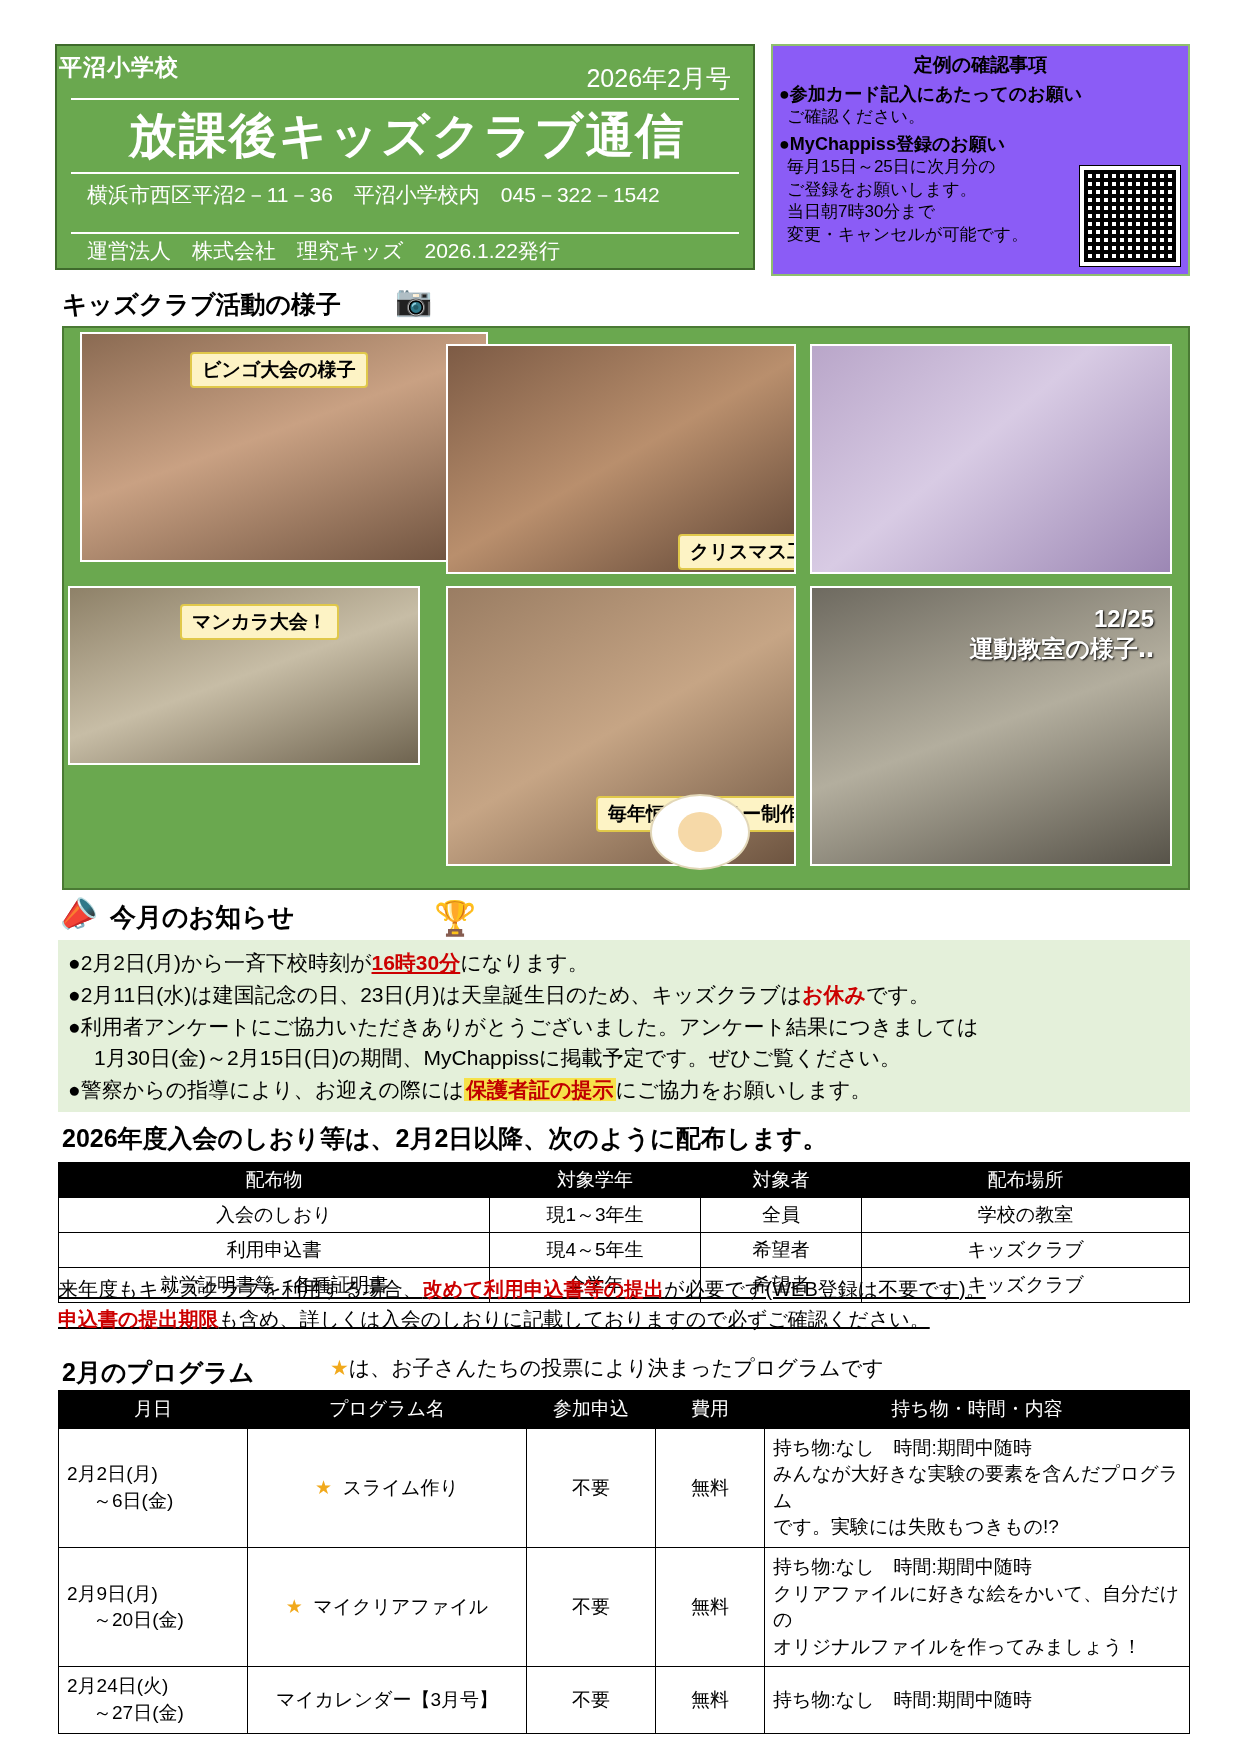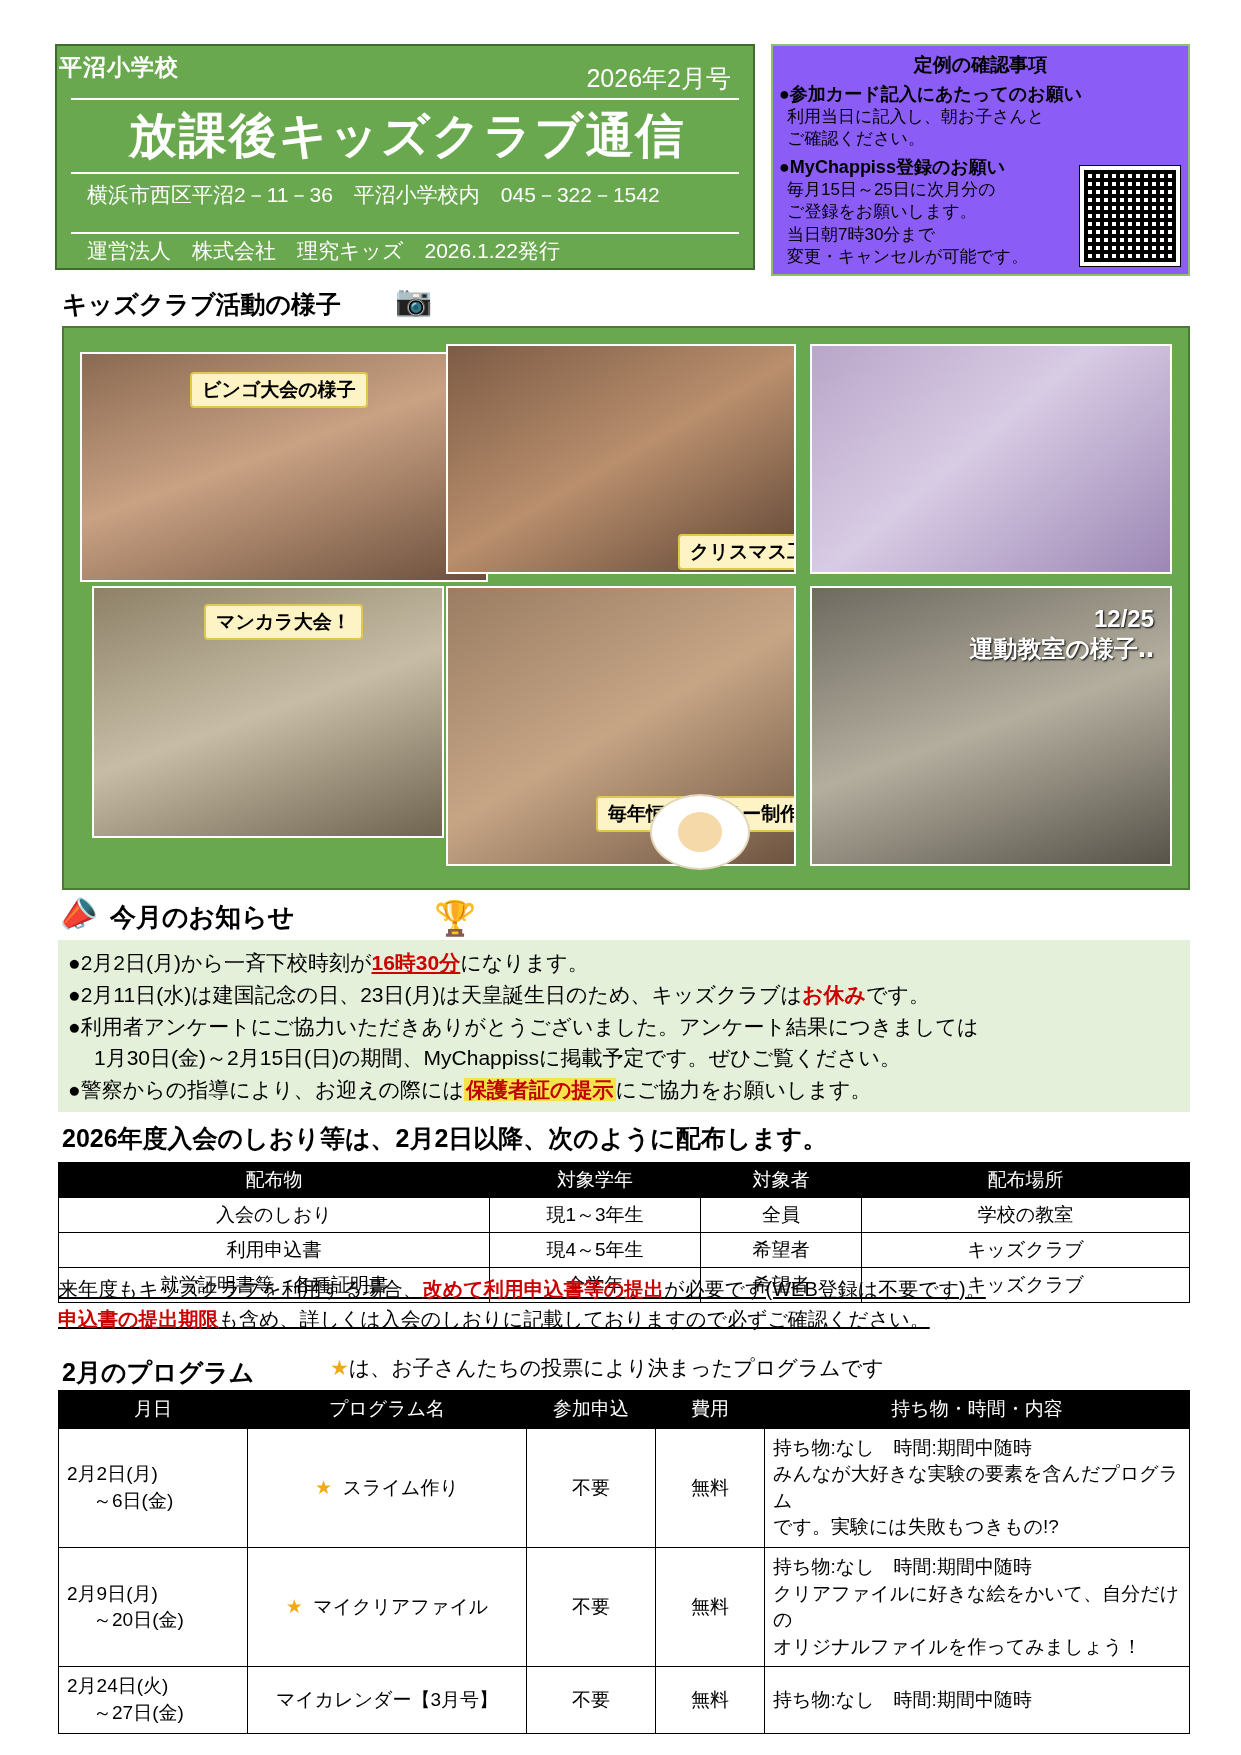--- a/index.html
+++ b/index.html
@@ -64,24 +64,24 @@
   .cam-icon{position:absolute;left:395px;top:283px;font-size:30px;}
   .photo-panel{
     position:absolute;left:62px;top:326px;width:1128px;height:564px;
     background:#6aa84f;border:2px solid #4a7a34;box-sizing:border-box;
   }
   .ph{position:absolute;border:2px solid #ffffff;box-sizing:border-box;overflow:hidden;}
   .ph .cap{
     position:absolute;padding:3px 10px;font-size:19px;font-weight:bold;
     background:#fdf3c5;border:2px solid #e0c84a;border-radius:4px;white-space:nowrap;
   }
-  .p1{left:16px;top:24px;width:408px;height:230px;background:linear-gradient(160deg,#8a6a52,#c9a183 45%,#6b4f3c);font-family:Liberation Serif, serif;}
+  .p1{left:16px;top:4px;width:408px;height:230px;background:linear-gradient(160deg,#8a6a52,#c9a183 45%,#6b4f3c);font-family:Liberation Serif, serif;}
   .p2{left:382px;top:16px;width:350px;height:230px;background:linear-gradient(150deg,#7d5b45,#b98f6d 50%,#5e4434);}
   .p3{left:746px;top:16px;width:362px;height:230px;background:linear-gradient(140deg,#b9a6c9,#d8cbe4 45%,#9c87b4);}
-  .p4{left:28px;top:258px;width:352px;height:252px;background:linear-gradient(160deg,#8e8168,#c7bda6 50%,#6f6450);}
+  .p4{left:4px;top:258px;width:352px;height:179px;background:linear-gradient(160deg,#8e8168,#c7bda6 50%,#6f6450);}
   .p5{left:382px;top:258px;width:350px;height:280px;background:linear-gradient(150deg,#9a7d63,#c6a585 50%,#6d5440);}
   .p6{left:746px;top:258px;width:362px;height:280px;background:linear-gradient(160deg,#6e6a60,#b3ae9e 50%,#575349);}
   .cap-bingo{left:108px;top:18px;}
   .cap-xmas{left:230px;top:188px;}
   .cap-mancala{left:110px;top:16px;}
   .cap-muffler{left:148px;top:208px;}
   .cap-sports{
     position:absolute;left:790px;top:276px;color:#fff;font-weight:bold;font-size:24px;
     text-align:right;width:300px;line-height:1.25;text-shadow:1px 1px 2px #000;
   }
@@ -139,21 +139,20 @@
       <div class="title-main">放課後キッズクラブ通信</div>
       <div class="rule rule2"></div>
       <div class="addr">横浜市西区平沼2－11－36　平沼小学校内　045－322－1542</div>
       <div class="rule rule3"></div>
       <div class="addr2">運営法人　株式会社　理究キッズ　2026.1.22発行</div>
     </div>
 
     <div class="notice-box">
       <div class="notice-title">定例の確認事項</div>
       <div class="notice-line">●参加カード記入にあたってのお願い</div>
-      <div class="notice-sub">利用当日に記入し、朝お子さんと</div>
       <div class="notice-sub">ご確認ください。</div>
       <div class="notice-line">●MyChappiss登録のお願い</div>
       <div class="notice-sub">毎月15日～25日に次月分の</div>
       <div class="notice-sub">ご登録をお願いします。</div>
       <div class="notice-sub">当日朝7時30分まで</div>
       <div class="notice-sub">変更・キャンセルが可能です。</div>
       <div class="qr"></div>
     </div>
   </div>
 

